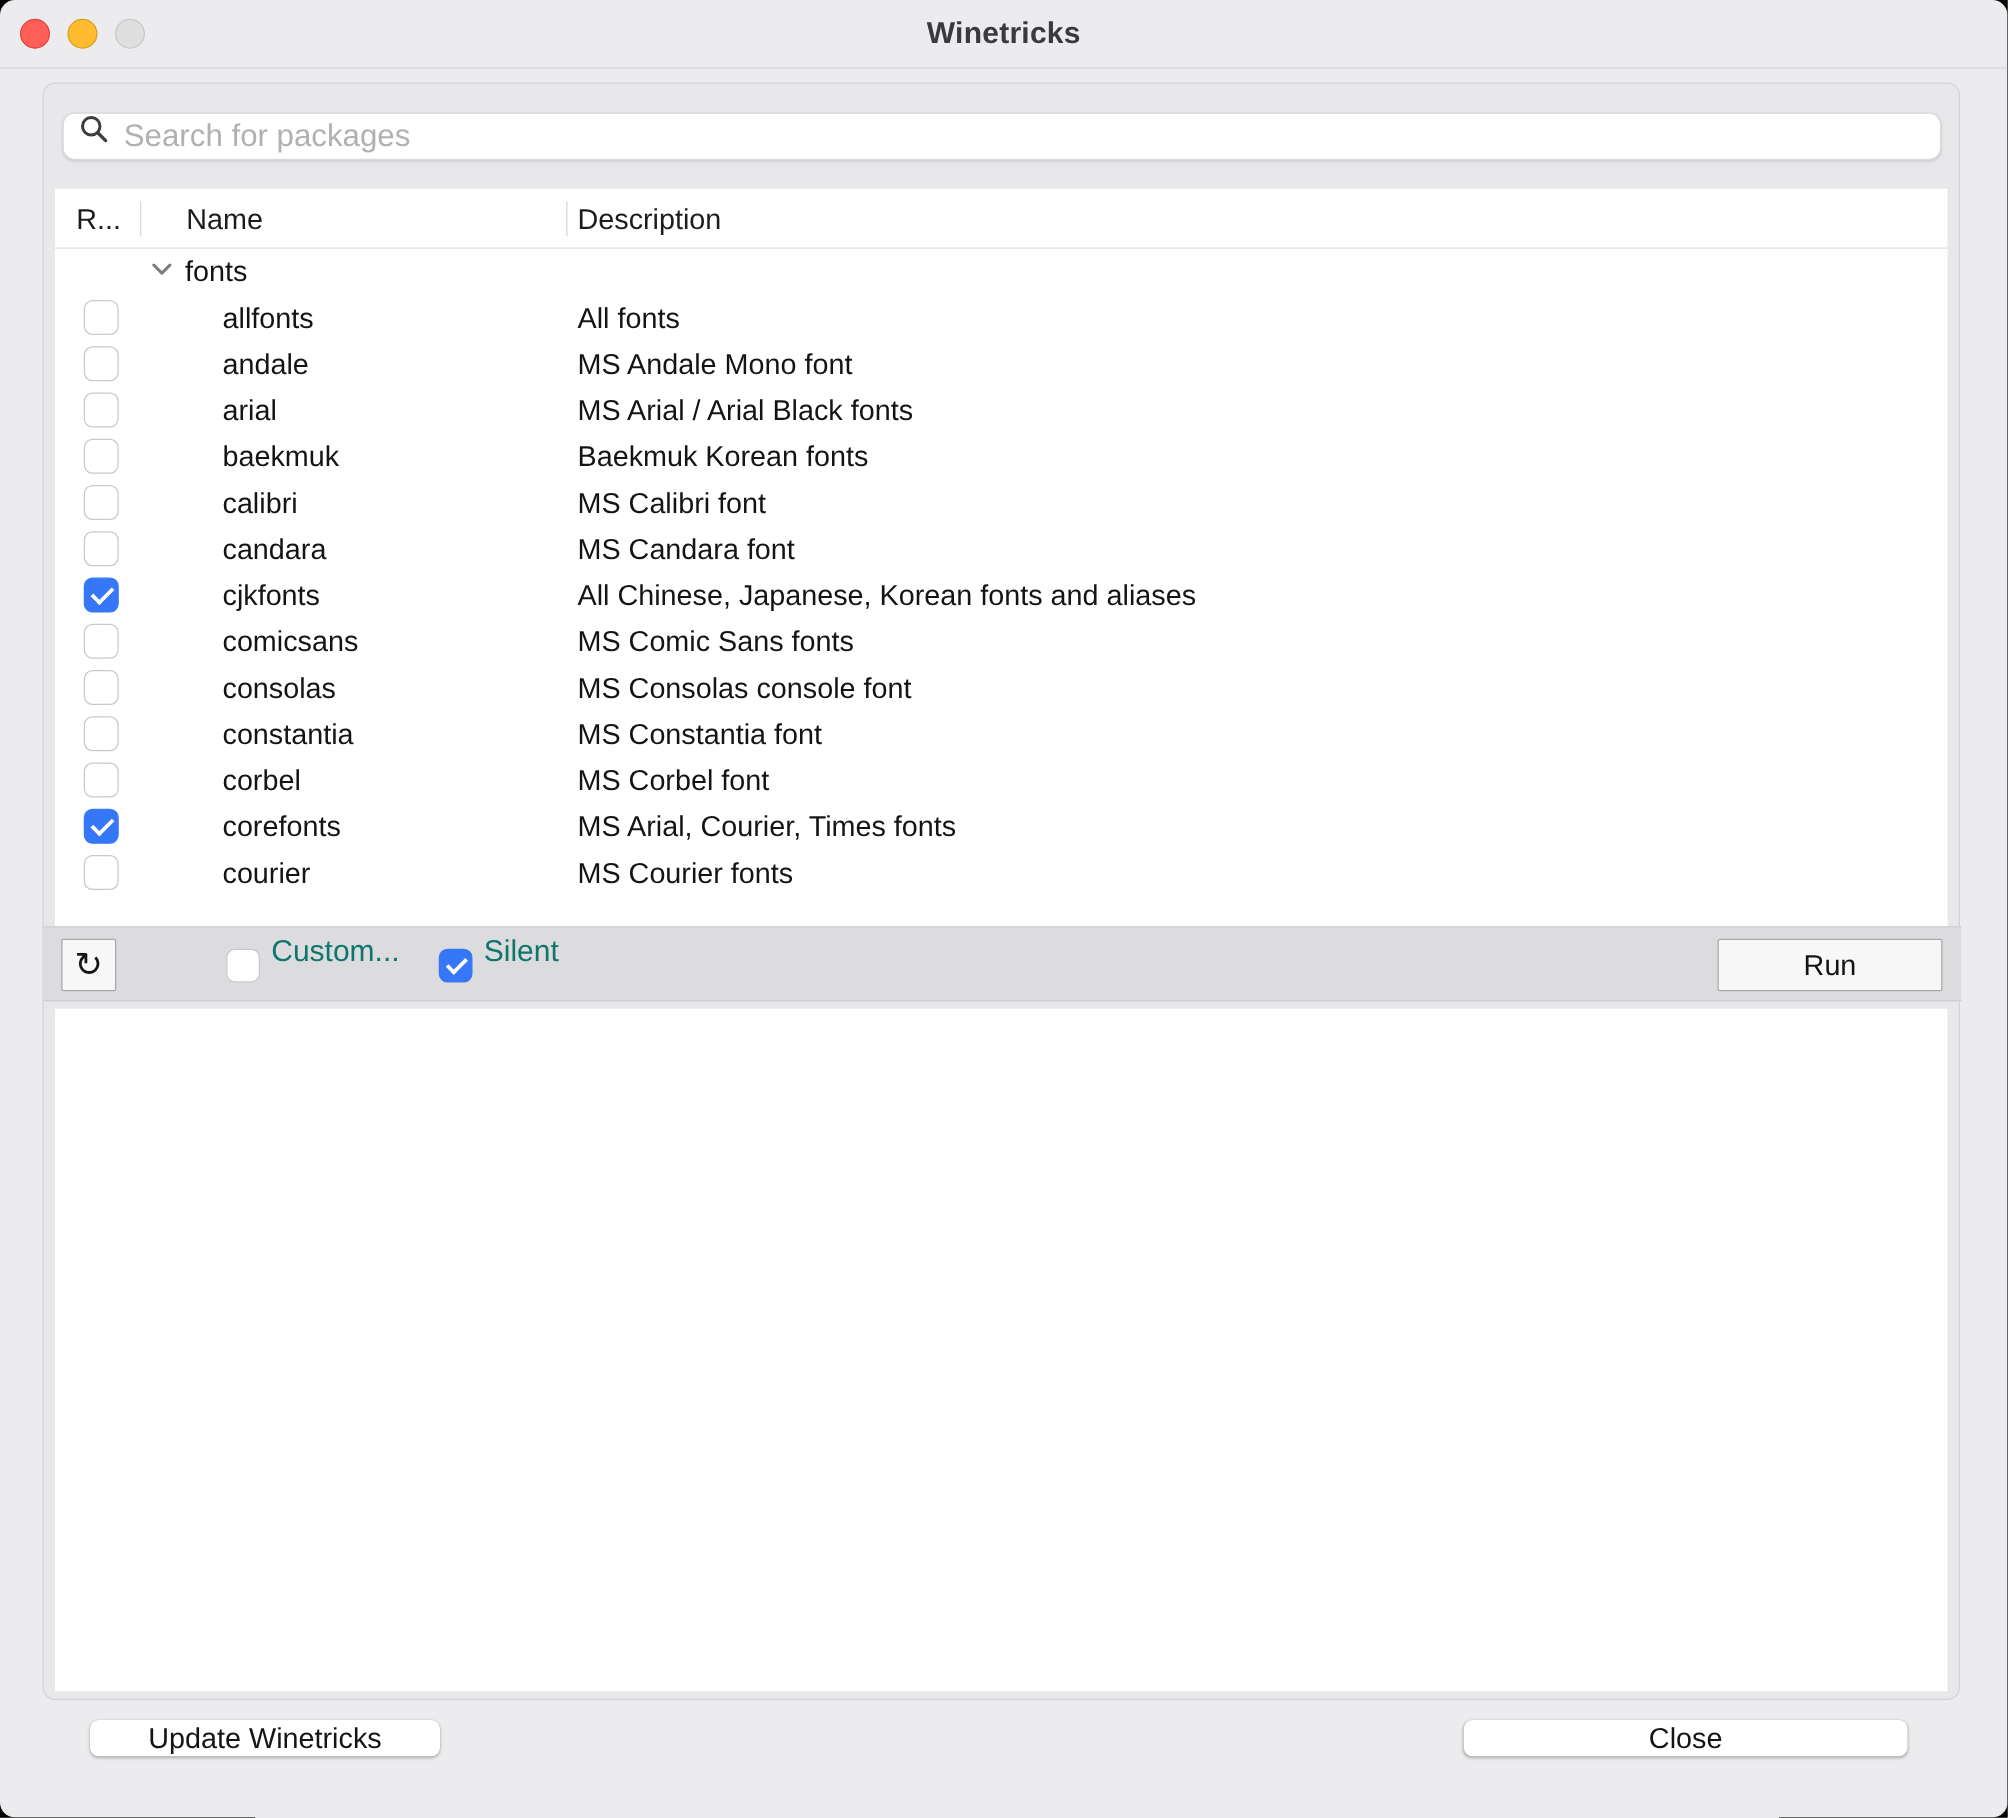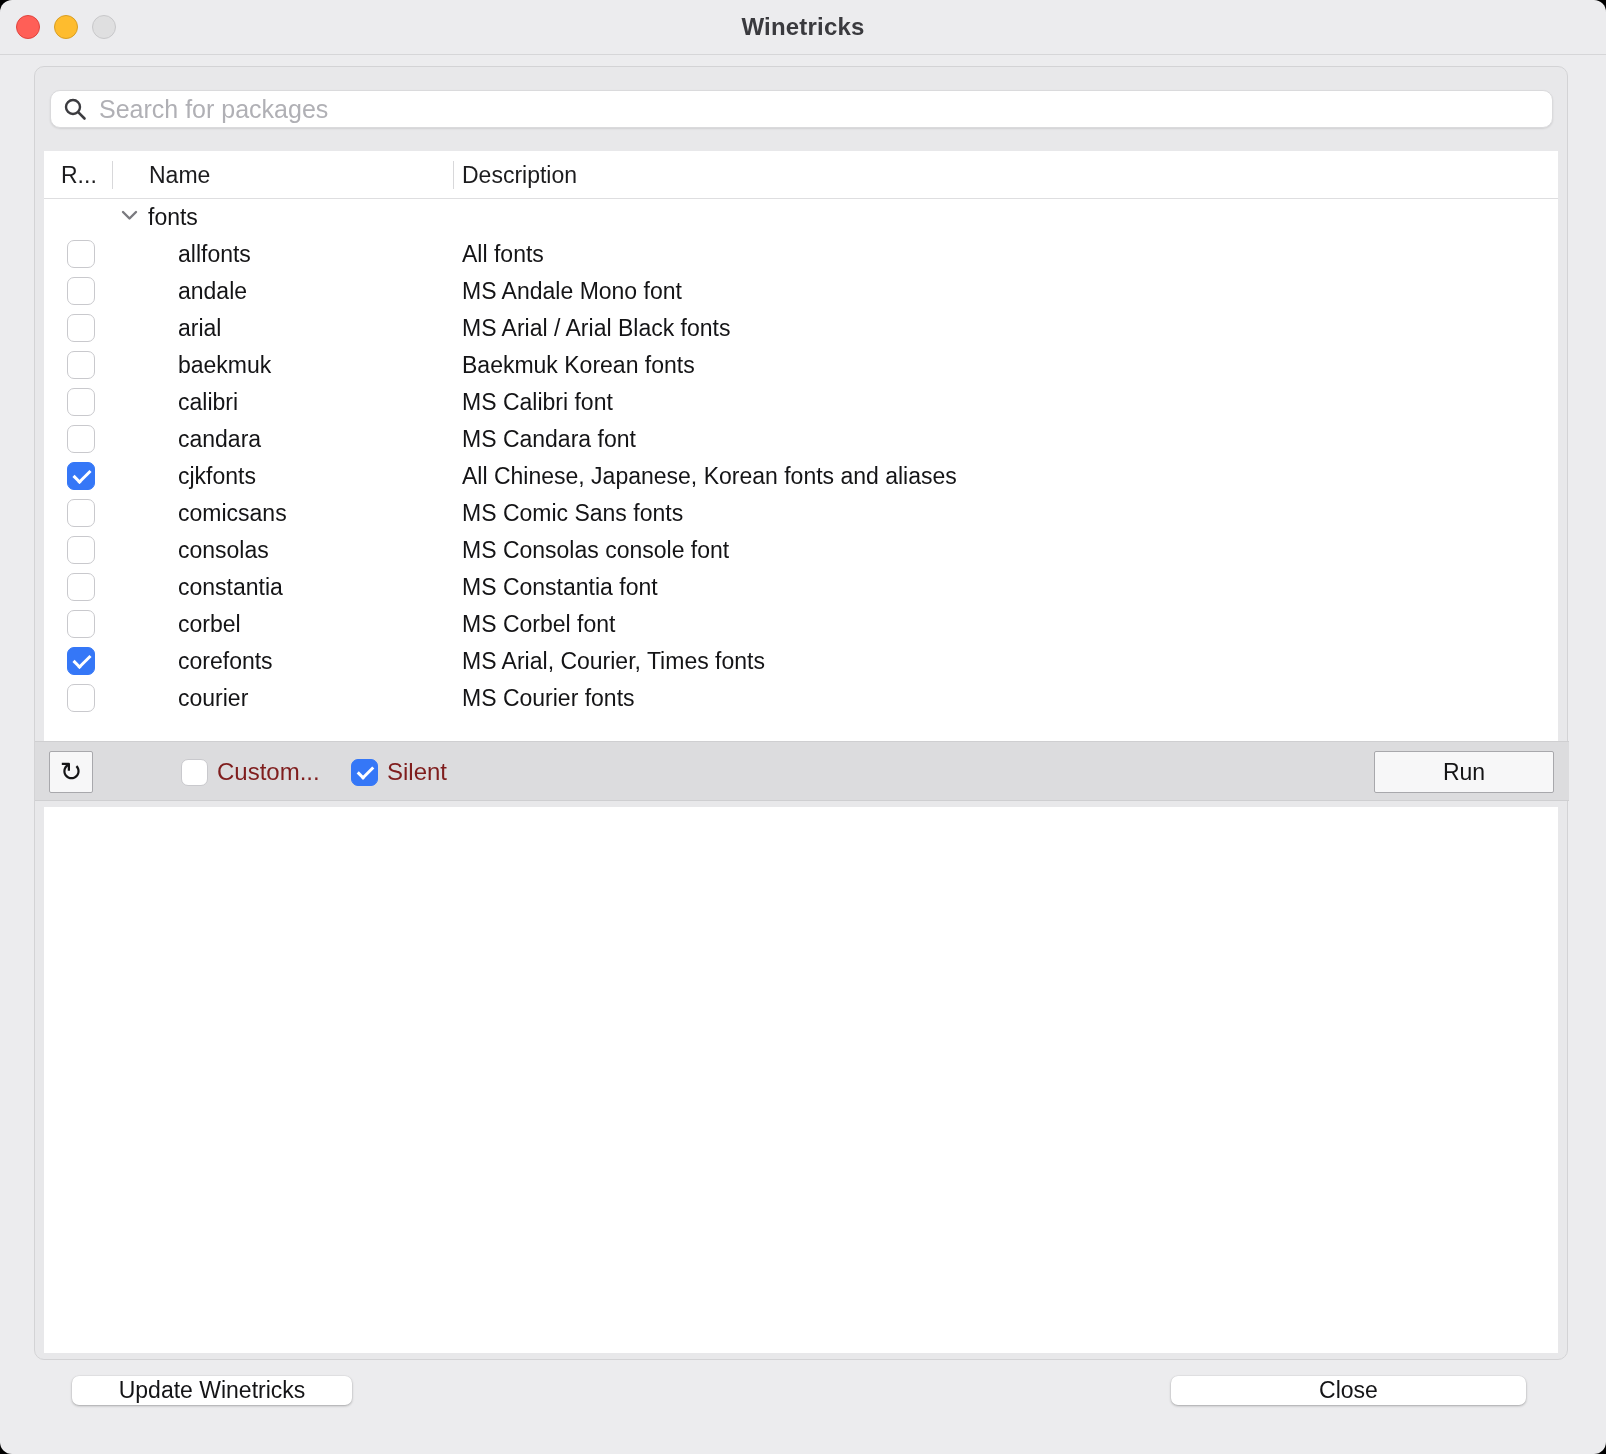--- a/index.html
+++ b/index.html
@@ -23,21 +23,21 @@
   
   .groupbox {
     position:absolute; left:34px; top:66px; width:1534px; height:1294px;
     background:#e8e8ea; border:1px solid #d3d3d5; border-radius:10px;
   }
   
   .searchbar {
     position:absolute; left:15px; top:23px; width:1503px; height:38px;
     background:#fff; border:1px solid #dadadc; border-radius:10px;
     box-shadow:0 1px 2px rgba(0,0,0,.10);
-    display:flex; align-items:center; padding:0 12px;
+    display:flex; padding:0 12px;
   }
   .searchbar svg { flex:0 0 auto; margin-right:12px; }
   .searchbar input {
     flex:1; border:none; outline:none; background:transparent;
     font-family:"Liberation Sans", sans-serif; font-size:25px; color:#1a1a1c;
   }
   .searchbar input::placeholder { color:#b0b0b5; }
   
   .table {
     position:absolute; left:9px; top:84px; width:1514px; height:590px;
@@ -82,21 +82,21 @@
     position:absolute; top:17px; width:27px; height:27px;
     background:#fff; border:1.5px solid #c9c9cd; border-radius:7px;
   }
   .tb-cb.checked { background:var(--accent,#3577f7); border-color:var(--accent,#3577f7); }
   .tb-cb.checked::after {
     content:""; position:absolute; left:9px; top:3px; width:6px; height:13px;
     border-right:3px solid #fff; border-bottom:3px solid #fff; transform:rotate(45deg);
   }
   .cb-custom { left:146px; }
   .cb-silent { left:316px; }
-  .tb-label { position:absolute; top:16px; font-size:24px; color:#7f1d1d; }
+  .tb-label { position:absolute; top:6px; font-size:24px; color:#0f766e; }
   .lbl-custom { left:182px; }
   .lbl-silent { left:352px; }
   
   .logarea {
     position:absolute; left:9px; top:740px; width:1514px; height:546px; background:#fff;
   }
   
   .footer-btn {
     position:absolute; top:1376px; height:29px; background:#fff; border:none;
     border-radius:7px; box-shadow:0 1px 2.5px rgba(0,0,0,.28), 0 0 0 .5px rgba(0,0,0,.05);

